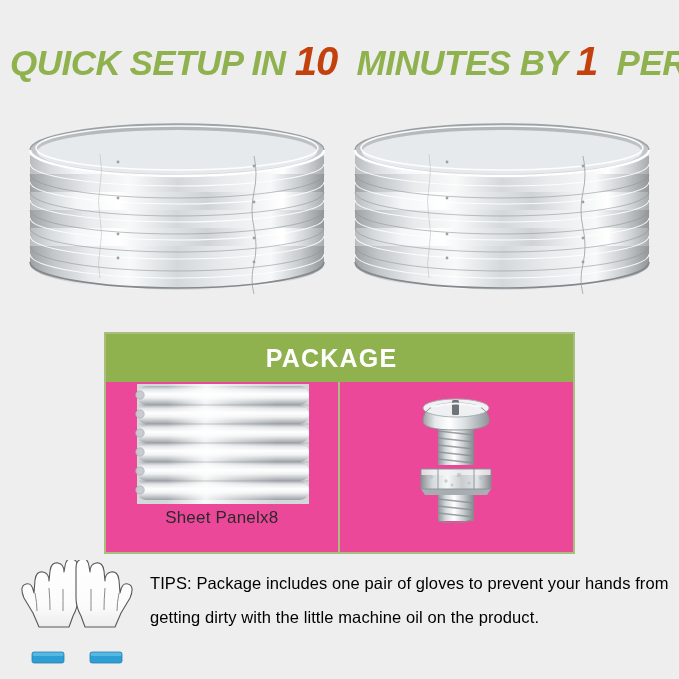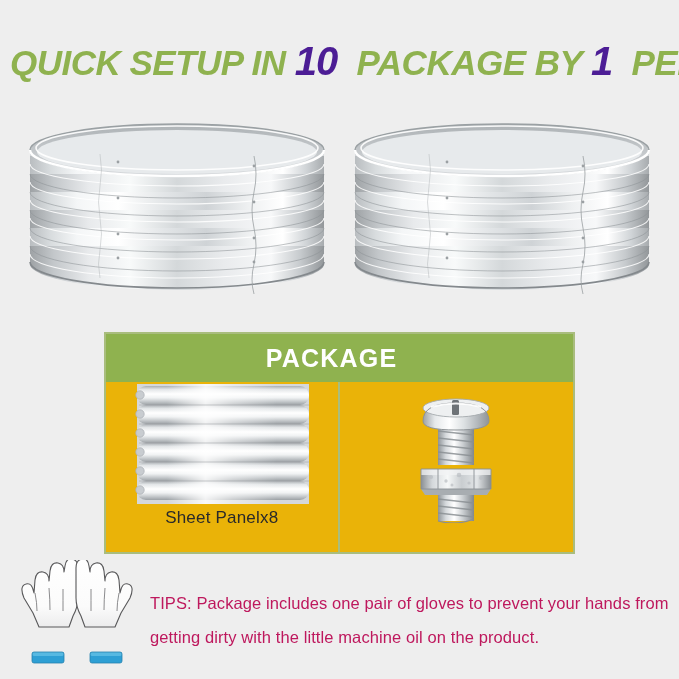--- a/index.html
+++ b/index.html
@@ -25,21 +25,21 @@
     white-space: nowrap;
     font-family: "Liberation Sans", sans-serif;
     font-weight: bold;
     font-style: italic;
     font-size: 35px;
     letter-spacing: -0.5px;
     color: #8fb24f;
     line-height: 46px;
   }
   .headline .num {
-    color: #4c1d95;
+    color: #c2410c;
     font-weight: bold;
     font-style: italic;
     font-size: 40px;
     letter-spacing: -1px;
   }
   .headline .word { display: inline; padding-left: 10px; }
 
   
   .hero-row {
     position: absolute;
@@ -59,21 +59,21 @@
 
   
   .package-box {
     position: absolute;
     left: 104px;
     top: 332px;
     width: 471px;
     height: 222px;
     border: 2px solid #a9bd7e;
     box-sizing: border-box;
-    background: #eab308;
+    background: #ec4899;
   }
   .package-banner {
     height: 48px;
     background: #8fb24f;
     color: #ffffff;
     display: flex;
     align-items: center;
     justify-content: center;
     font-size: 25px;
     font-weight: bold;
@@ -119,32 +119,31 @@
     width: 126px;
     height: 108px;
   }
   .tips {
     position: absolute;
     left: 150px;
     top: 566px;
     width: 520px;
     font-size: 16.5px;
     line-height: 34px;
-    color: #be185d;
+    color: #000000;
     letter-spacing: 0.1px;
-    margin-top: 20px;
   }
 </style>
 </head>
 <body style="background: rgb(238, 238, 238);">
 
 <div class="headline">
   <span class="word">QUICK SETUP IN</span>
   <span class="num">10</span>
-  <span class="word">PACKAGE BY</span>
+  <span class="word">MINUTES BY</span>
   <span class="num">1</span>
   <span class="word">PERSON</span>
 </div>
 
 <div class="hero-row">
 
   <div class="bed-wrap left">
     <svg viewBox="0 0 310 200" width="310" height="200">
       <defs>
         <linearGradient id="ribA" x1="0" y1="0" x2="1" y2="0">

